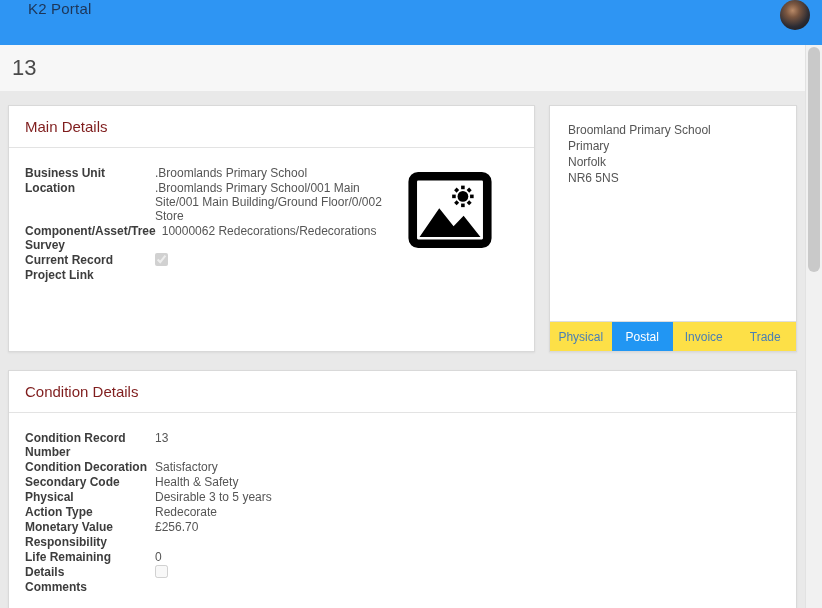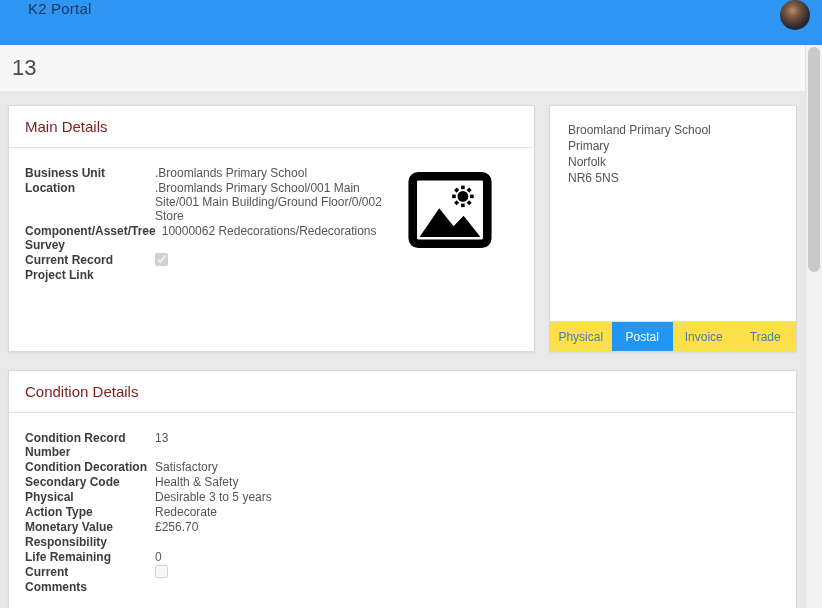--- a/index.html
+++ b/index.html
@@ -191,21 +191,21 @@
           </div>
           <div class="field-row">
             <div class="field-label">Responsibility</div>
             <div class="field-value"></div>
           </div>
           <div class="field-row">
             <div class="field-label">Life Remaining</div>
             <div class="field-value">0</div>
           </div>
           <div class="field-row">
-            <div class="field-label">Current</div>
+            <div class="field-label">Details</div>
             <div class="field-value"><input type="checkbox" disabled="" class="cb" style=""></div>
           </div>
           <div class="field-row">
             <div class="field-label">Comments</div>
             <div class="field-value"></div>
           </div>
         </div>
     </div>
   </div>
 </div>

